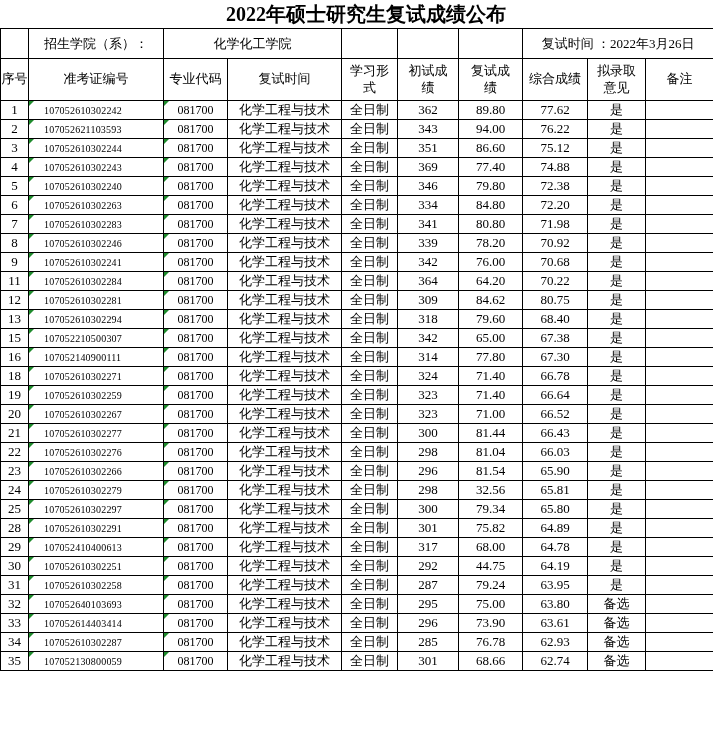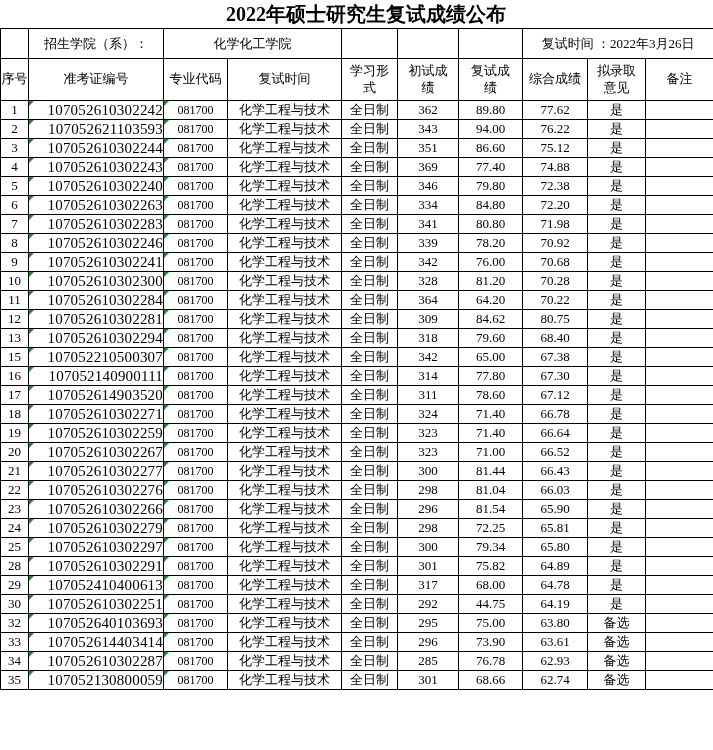--- a/index.html
+++ b/index.html
@@ -8,21 +8,21 @@
   .sheet{width:713px;}
   .title{height:28px;line-height:28px;text-align:center;font-size:20px;font-weight:600;
          white-space:nowrap;overflow:hidden;margin-left:19px;}
   table{border-collapse:collapse;table-layout:fixed;width:713px;}
   td,th{border:1px solid var(--line);padding:0;margin:0;overflow:hidden;
         text-align:center;vertical-align:middle;font-weight:normal;
         font-size:13px;white-space:nowrap;position:relative;background:var(--bg);}
   tr.info-row td{height:29px;font-size:13px;}
   tr.header-row th{height:41px;white-space:pre-line;line-height:1.25;}
   tr.data-row td{height:17px;}
-  td.ticket{text-align:right;padding-left:4px;font-size:15px;letter-spacing:.2px;}
+  td.ticket{text-align:left;padding-left:15px;font-size:10px;letter-spacing:.2px;}
   td.code{font-size:12px;}
   .flag{position:absolute;top:0;left:0;width:0;height:0;
         border-top:5px solid var(--flag-green);border-right:5px solid transparent;}
 </style>
 </head>
 <body>
 
 <div class="sheet">
   <div class="title">2022年硕士研究生复试成绩公布</div>
   <table>
@@ -168,32 +168,20 @@
           <td class="code"><span class="flag"></span>081700</td>
           <td>化学工程与技术</td>
           <td>全日制</td>
           <td>342</td>
           <td>76.00</td>
           <td>70.68</td>
           <td>是</td>
           <td></td>
         </tr>
         <tr class="data-row">
-          <td>10</td>
-          <td class="ticket"><span class="flag"></span>107052610302300</td>
-          <td class="code"><span class="flag"></span>081700</td>
-          <td>化学工程与技术</td>
-          <td>全日制</td>
-          <td>328</td>
-          <td>81.20</td>
-          <td>70.28</td>
-          <td>是</td>
-          <td></td>
-        </tr>
-        <tr class="data-row">
           <td>11</td>
           <td class="ticket"><span class="flag"></span>107052610302284</td>
           <td class="code"><span class="flag"></span>081700</td>
           <td>化学工程与技术</td>
           <td>全日制</td>
           <td>364</td>
           <td>64.20</td>
           <td>70.22</td>
           <td>是</td>
           <td></td>
@@ -240,32 +228,20 @@
           <td class="code"><span class="flag"></span>081700</td>
           <td>化学工程与技术</td>
           <td>全日制</td>
           <td>314</td>
           <td>77.80</td>
           <td>67.30</td>
           <td>是</td>
           <td></td>
         </tr>
         <tr class="data-row">
-          <td>17</td>
-          <td class="ticket"><span class="flag"></span>107052614903520</td>
-          <td class="code"><span class="flag"></span>081700</td>
-          <td>化学工程与技术</td>
-          <td>全日制</td>
-          <td>311</td>
-          <td>78.60</td>
-          <td>67.12</td>
-          <td>是</td>
-          <td></td>
-        </tr>
-        <tr class="data-row">
           <td>18</td>
           <td class="ticket"><span class="flag"></span>107052610302271</td>
           <td class="code"><span class="flag"></span>081700</td>
           <td>化学工程与技术</td>
           <td>全日制</td>
           <td>324</td>
           <td>71.40</td>
           <td>66.78</td>
           <td>是</td>
           <td></td>
@@ -330,21 +306,21 @@
           <td>是</td>
           <td></td>
         </tr>
         <tr class="data-row">
           <td>24</td>
           <td class="ticket"><span class="flag"></span>107052610302279</td>
           <td class="code"><span class="flag"></span>081700</td>
           <td>化学工程与技术</td>
           <td>全日制</td>
           <td>298</td>
-          <td>72.25</td>
+          <td>32.56</td>
           <td>65.81</td>
           <td>是</td>
           <td></td>
         </tr>
         <tr class="data-row">
           <td>25</td>
           <td class="ticket"><span class="flag"></span>107052610302297</td>
           <td class="code"><span class="flag"></span>081700</td>
           <td>化学工程与技术</td>
           <td>全日制</td>
@@ -380,20 +356,32 @@
         </tr>
         <tr class="data-row">
           <td>30</td>
           <td class="ticket"><span class="flag"></span>107052610302251</td>
           <td class="code"><span class="flag"></span>081700</td>
           <td>化学工程与技术</td>
           <td>全日制</td>
           <td>292</td>
           <td>44.75</td>
           <td>64.19</td>
+          <td>是</td>
+          <td></td>
+        </tr>
+        <tr class="data-row">
+          <td>31</td>
+          <td class="ticket"><span class="flag"></span>107052610302258</td>
+          <td class="code"><span class="flag"></span>081700</td>
+          <td>化学工程与技术</td>
+          <td>全日制</td>
+          <td>287</td>
+          <td>79.24</td>
+          <td>63.95</td>
           <td>是</td>
           <td></td>
         </tr>
         <tr class="data-row">
           <td>32</td>
           <td class="ticket"><span class="flag"></span>107052640103693</td>
           <td class="code"><span class="flag"></span>081700</td>
           <td>化学工程与技术</td>
           <td>全日制</td>
           <td>295</td>

